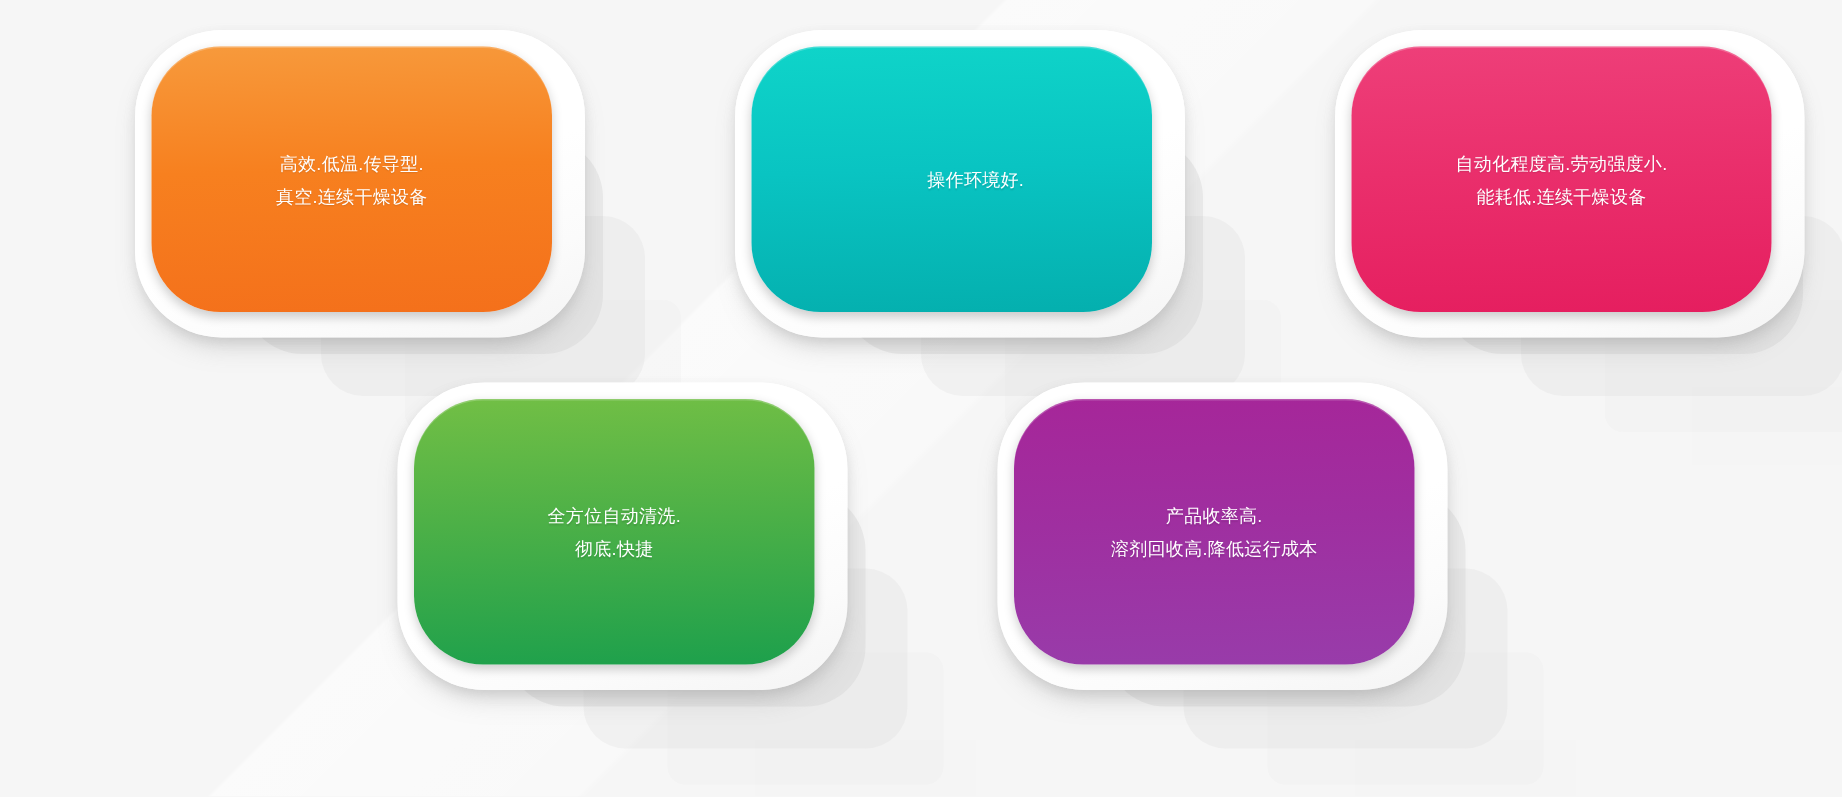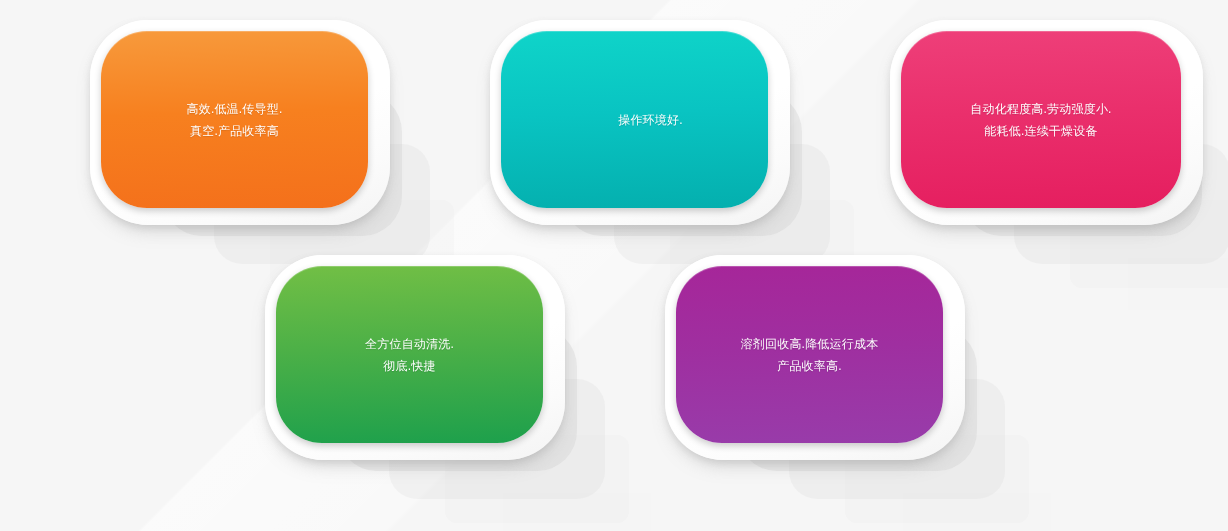--- a/index.html
+++ b/index.html
@@ -122,21 +122,21 @@
 <div class="stage">
 
   <div class="bg-sheen"></div>
 
   <div class="card" id="card-0">
     <div class="long-shadow"></div>
     <div class="frame"></div>
     <div class="panel" style="background: linear-gradient(178deg, rgb(247, 154, 60) 0%, rgb(247, 128, 31) 46%, rgb(244, 112, 27) 100%);">
       <div class="label">
         <span class="line">高效.低温.传导型.</span>
-        <span class="line">真空.产品收率高</span>
+        <span class="line">真空.连续干燥设备</span>
       </div>
     </div>
   </div>
 
   <div class="card" id="card-1">
     <div class="long-shadow"></div>
     <div class="frame"></div>
     <div class="panel" style="background: linear-gradient(178deg, rgb(15, 212, 201) 0%, rgb(9, 196, 194) 46%, rgb(4, 175, 174) 100%); padding-left: 32px;">
       <div class="label">
         <span class="line">操作环境好.</span>
@@ -164,19 +164,19 @@
         <span class="line">彻底.快捷</span>
       </div>
     </div>
   </div>
 
   <div class="card" id="card-4">
     <div class="long-shadow"></div>
     <div class="frame"></div>
     <div class="panel" style="background: linear-gradient(178deg, rgb(166, 38, 153) 0%, rgb(159, 47, 160) 46%, rgb(152, 60, 170) 100%);">
       <div class="label">
+        <span class="line">产品收率高.</span>
         <span class="line">溶剂回收高.降低运行成本</span>
-        <span class="line">产品收率高.</span>
       </div>
     </div>
   </div>
 
 </div>
 
 </body></html>

